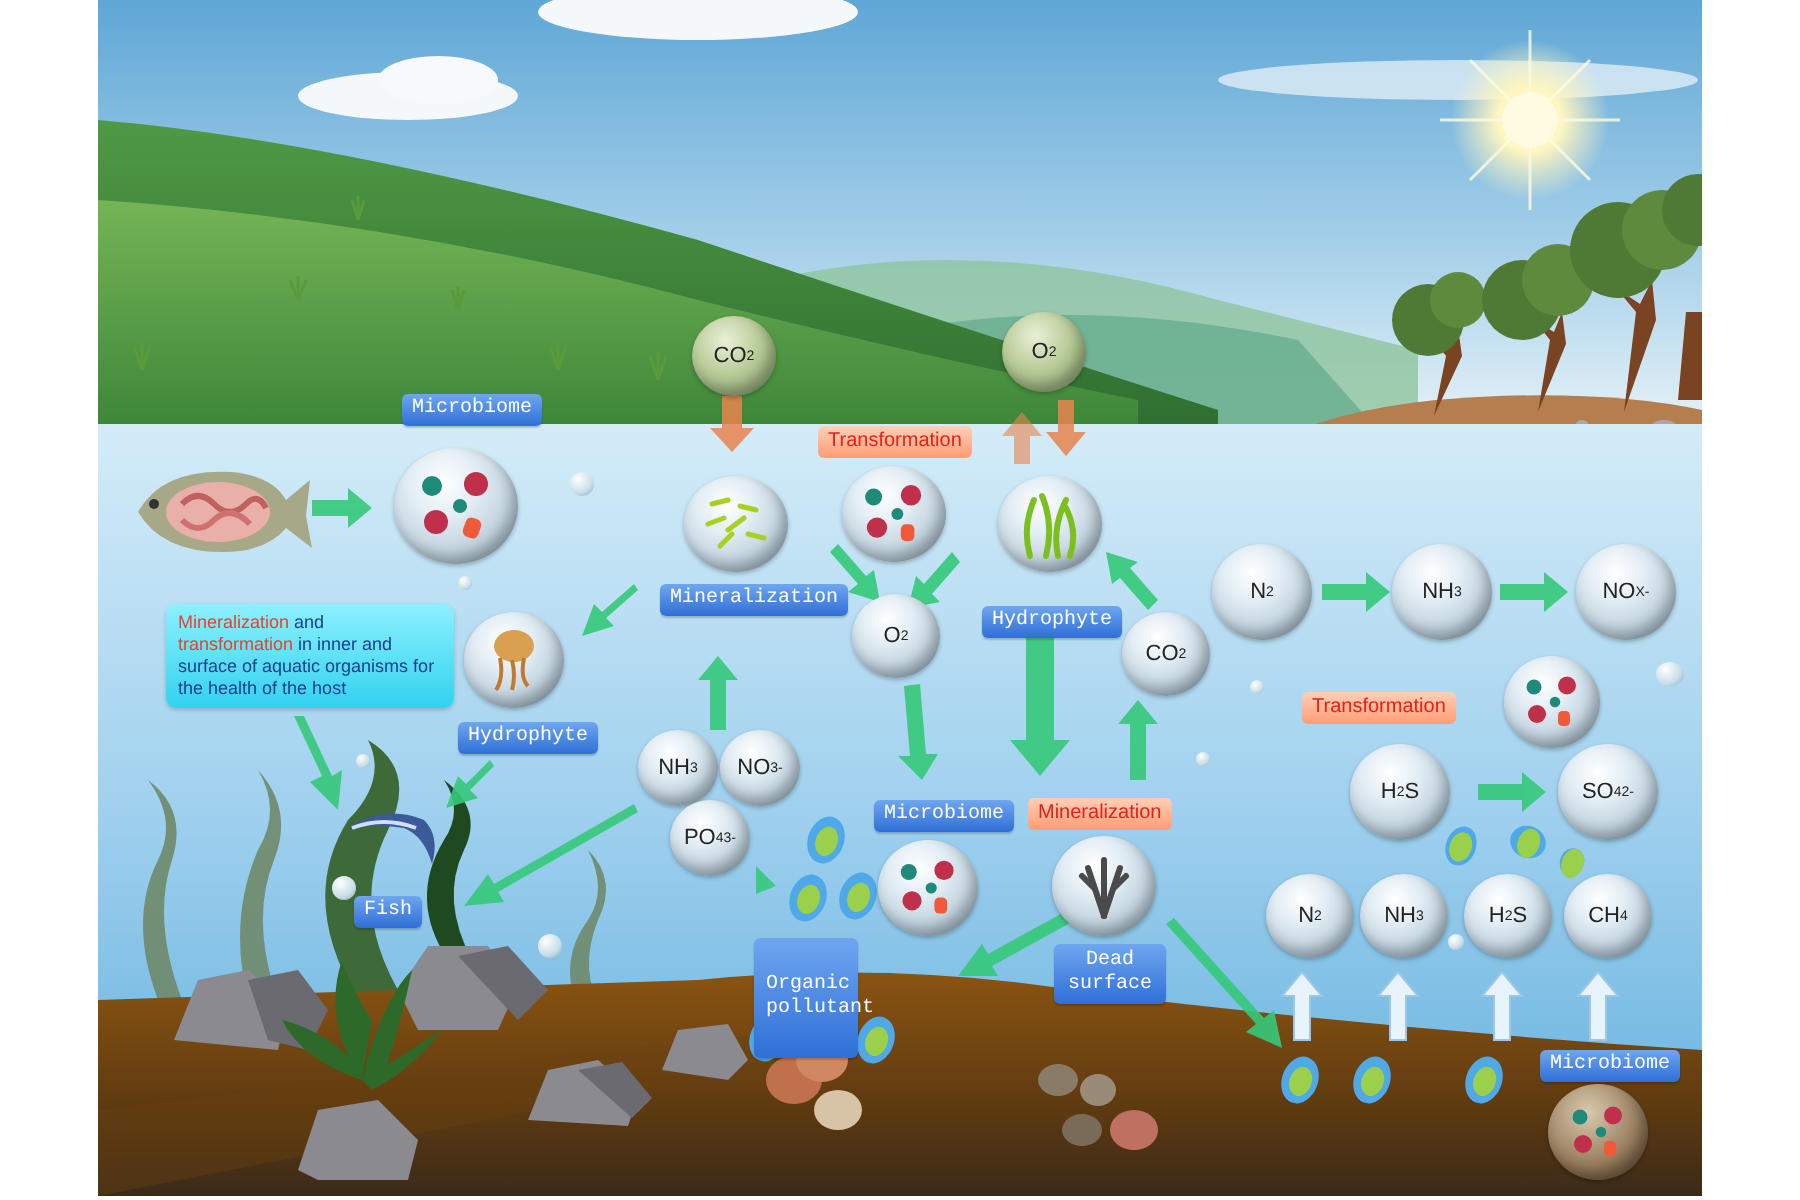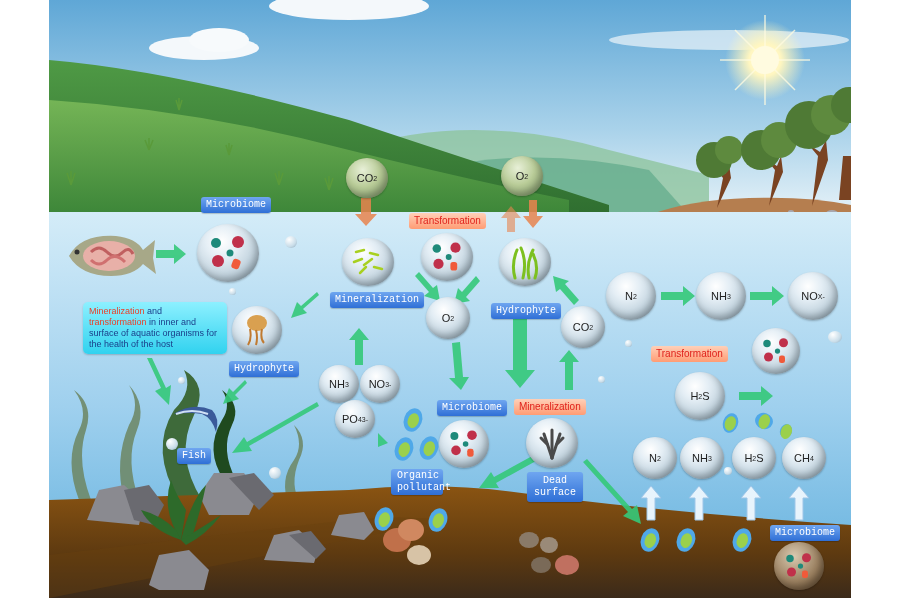--- a/index.html
+++ b/index.html
@@ -336,21 +336,21 @@
   <div class="bubble" style="left:390px;top:420px;width:50px;height:48px">
     <svg width="36" height="32" viewBox="0 0 44 40">
       <circle cx="10" cy="10" r="5" fill="#1e8a7a"></circle>
         <circle cx="32" cy="9" r="6" fill="#c0304a"></circle>
       <circle cx="12" cy="28" r="6" fill="#c0304a"></circle>
         <circle cx="24" cy="20" r="3.5" fill="#1e8a7a"></circle>
       <rect x="26" y="26" width="8" height="10" rx="3" fill="#f05a3a"></rect>
     </svg>
   </div>
 
-  <div class="tag-blue" style="left:342px;top:469px;padding:1px 6px">
+  <div class="tag-blue" style="left:328px;top:469px;padding:18px 6px">
     <span style="display:inline-block;width:40px;white-space:normal">Organic pollutant</span>
   </div>
 
   <div class="tag-red" style="left:465px;top:399px">Mineralization</div>
   <div class="bubble" style="left:477px;top:418px;width:52px;height:50px">
     <svg width="34" height="34" viewBox="0 0 34 34">
       <g stroke="#4a4a4a" stroke-width="3" fill="none" stroke-linecap="round">
         <path d="M17,32 l-8,-24"></path>
           <path d="M17,32 l0,-28"></path>
           <path d="M17,32 l8,-24"></path>
@@ -387,20 +387,25 @@
       <circle cx="12" cy="28" r="6" fill="#c0304a"></circle>
         <circle cx="24" cy="20" r="3.5" fill="#1e8a7a"></circle>
       <rect x="26" y="26" width="8" height="10" rx="3" fill="#f05a3a"></rect>
     </svg>
   </div>
   <div class="bubble" style="left:626px;top:372px;width:50px;height:48px">
     <span>H</span>
       <sub>2</sub>
       <span>S</span>
   </div>
+  <div class="bubble" style="left:730px;top:372px;width:50px;height:48px">
+    <span>SO</span>
+      <sub>4</sub>
+      <sup>2-</sup>
+  </div>
   <div class="pellet" style="left:674px;top:413px;width:15px;height:20px"></div>
   <div class="pellet" style="left:706px;top:413px;width:18px;height:16px"></div>
   <div class="pellet" style="left:731px;top:424px;width:12px;height:14px"></div>
 
   <div class="bubble" style="left:584px;top:437px;width:44px;height:42px">
     <span>N</span>
       <sub>2</sub>
   </div>
   <div class="bubble" style="left:631px;top:437px;width:44px;height:42px">
     <span>NH</span>

